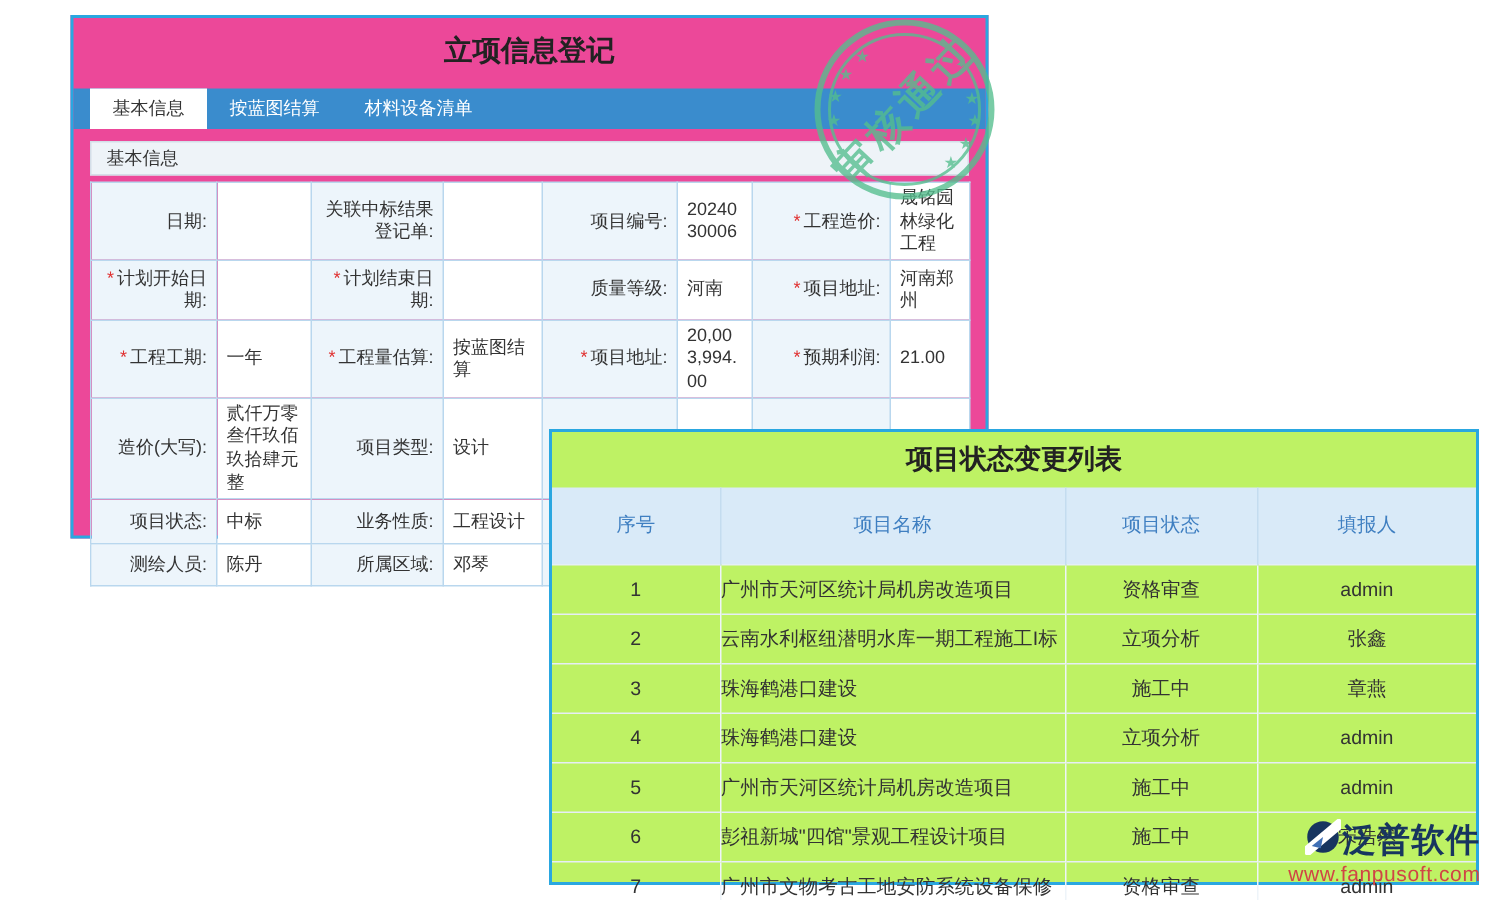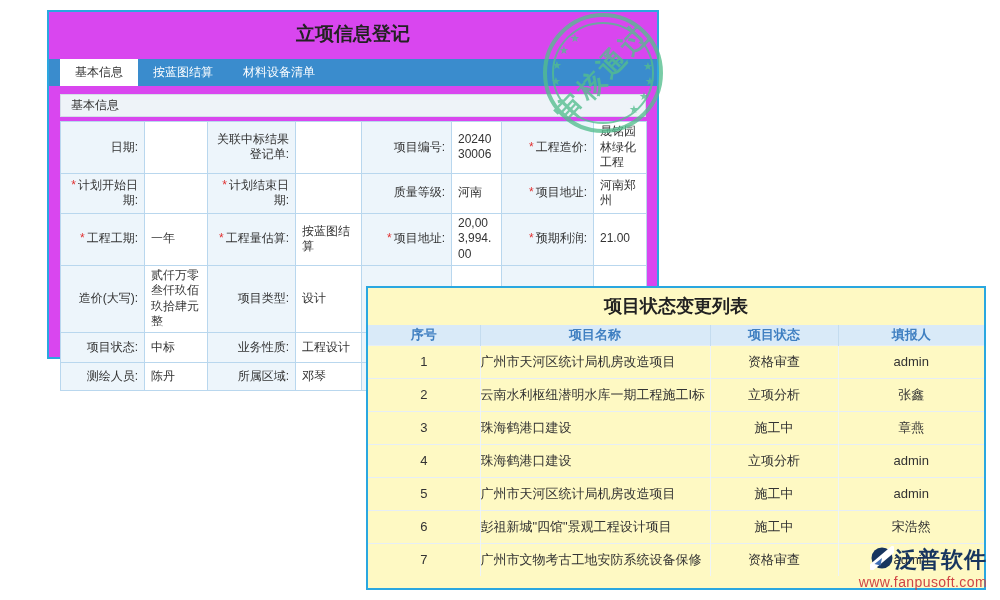--- a/index.html
+++ b/index.html
@@ -1,42 +1,42 @@
 <!DOCTYPE html>
 <html><head>
 <meta charset="utf-8">
 <style>
   * { margin:0; padding:0; box-sizing:border-box; }
   html,body { width:1000px; height:600px; background:#fff; overflow:hidden;
               font-family:"Liberation Sans","DejaVu Sans",sans-serif; position:relative; }
 
   
   .form-panel { position:absolute; left:47px; top:10px; width:612px; height:349px;
-                background:#d946ef; border:2px solid #2aa7e0; z-index:1; }
+                background:#ec4899; border:2px solid #2aa7e0; z-index:1; }
   .form-title { margin-top:9px; text-align:center; font-size:19px; font-weight:bold; color:#222; }
   .tabbar { margin-top:12px; height:27px; background:#3a8ccd; display:flex; align-items:stretch; padding-left:11px; }
   .tab { display:flex; align-items:center; padding:0 15px; font-size:12px; color:#fff; cursor:pointer; white-space:nowrap; }
   .tab.active { background:#fff; color:#333; }
   .section-bar { margin:8px 11px 0; height:23px; line-height:21px; background:#eef3f8;
                  border:1px solid #d4dee8; font-size:12px; color:#333; padding-left:10px; }
   table.grid { margin:4px 11px 0; border-collapse:collapse; table-layout:fixed; width:586px; }
   table.grid td { border:1px solid #b9d7ee; font-size:12px; color:#333; padding:2px 6px;
                   line-height:1.3; overflow:hidden; vertical-align:middle; }
   td.lbl { background:#edf5fb; text-align:right; }
   td.val { background:#fff; text-align:left; word-break:break-all; }
   tr.r1 { height:42px; } tr.r2 { height:40px; } tr.r3 { height:44px; }
   tr.r4 { height:50px; } tr.r5 { height:30px; } tr.r6 { height:28px; }
   .req { color:#e03131; margin-right:2px; }
 
   
   .list-panel { position:absolute; left:366px; top:286px; width:620px; height:304px;
-                background:#fef9c3; border:2px solid #2aa7e0; z-index:10; }
+                background:#bef264; border:2px solid #2aa7e0; z-index:10; }
   .list-title { height:37px; line-height:37px; text-align:center; font-size:18px; font-weight:bold; color:#222; }
   table.list { width:100%; border-collapse:collapse; table-layout:fixed; }
-  table.list th { height:20px; background:#d9eaf8; color:#3f7fc1; font-weight:bold;
+  table.list th { height:51px; background:#d9eaf8; color:#3f7fc1; font-weight:normal;
                   font-size:13px; border-left:1px solid #c4dcef; }
   table.list th:first-child { border-left:none; }
   table.list td { height:33px; font-size:13px; color:#333; border-top:1px solid #e6eef6;
                   border-left:1px solid #eef4f9; overflow:hidden; white-space:nowrap; }
   table.list td:first-child { border-left:none; }
   td.c-no, td.c-status { text-align:center; color:#444; }
   td.c-name { text-align:left; color:#4899e0; cursor:pointer; }
   td.c-rep { text-align:center; color:#4899e0; cursor:pointer; }
 
   

